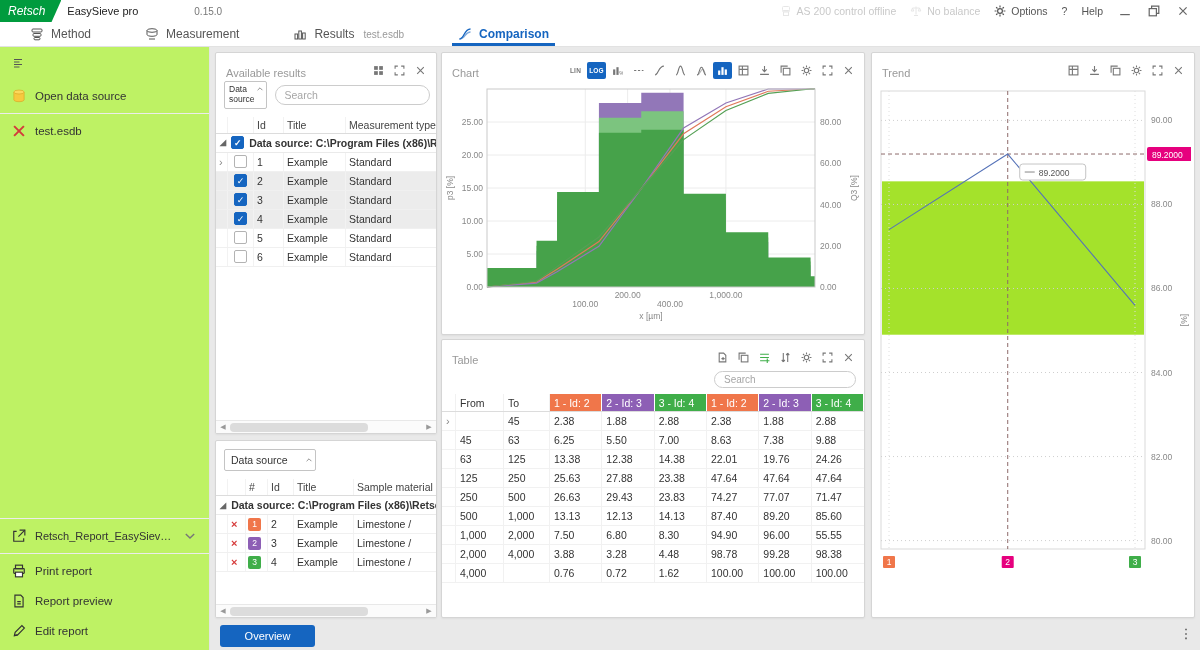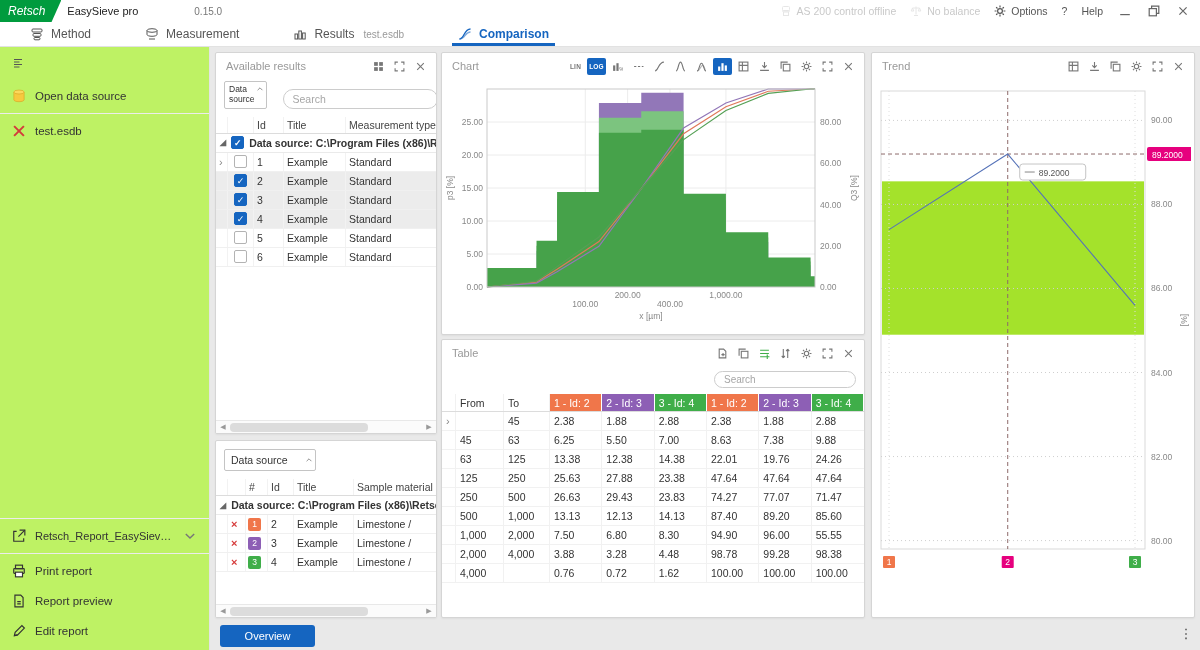--- a/index.html
+++ b/index.html
@@ -33,35 +33,35 @@
 .sb-item{display:flex;align-items:center;gap:9px;height:30px;padding:0 12px;font-size:11.5px;color:#333;cursor:pointer;white-space:nowrap}
 .sb-item [data-icon] svg{width:14px;height:14px}
 .sb-divider{height:1px;background:#ececec;margin:2px 0;flex:0 0 1px}
 .sb-bottom{margin-top:auto;padding-bottom:4px}
 .sb-file{overflow:hidden;text-overflow:ellipsis;white-space:nowrap;flex:1;font-size:11px}
 .sb-chev{margin-left:auto;color:#777}
 
 
 .workspace{position:absolute;top:47px;left:210px;width:990px;height:603px;background:#e9e9e9}
 .panel{position:absolute;background:#fff;border:1px solid #d5d5d5;border-radius:2px;display:flex;flex-direction:column;overflow:hidden;box-shadow:0 1px 2px rgba(0,0,0,.05)}
-.panel-header{height:26px;flex:0 0 26px;display:flex;align-items:center;padding:0 6px 0 10px}
+.panel-header{height:26px;flex:0 0 26px;display:flex;align-items:flex-end;padding:0 6px 0 10px}
 .panel-title{color:#999;font-size:11px;margin-right:auto}
 .toolbar{display:flex;align-items:center;gap:2px}
 .tbtn{min-width:19px;height:17px;display:flex;align-items:center;justify-content:center;border-radius:2px;color:#777;cursor:pointer;padding:0 2px}
 .tbtn svg{width:11px;height:11px}
 .tbtn.txt{font-size:6.5px;font-weight:bold;letter-spacing:.2px}
 .tbtn.active{background:#1565C0;color:#fff}
 #available-results{left:5px;top:5px;width:222px;height:382px}
 #data-source{left:5px;top:393px;width:222px;height:178px}
 #chart-panel{left:231px;top:5px;width:424px;height:283px}
 #table-panel{left:231px;top:292px;width:424px;height:279px}
 #trend-panel{left:661px;top:5px;width:324px;height:566px}
 
 
-.ar-controls{display:flex;gap:16px;padding:2px 8px 8px;align-items:flex-end}
+.ar-controls{display:flex;gap:8px;padding:2px 8px 8px;align-items:center}
 .mini-dropdown{width:52px;border:1px solid #c4c4c4;border-radius:2px;font-size:8.5px;color:#333;padding:3px 11px 3px 4px;position:relative;line-height:1.15;cursor:pointer;background:#fff}
 .mini-dropdown .ddchev{position:absolute;right:2px;top:3px;color:#777}
 .mini-dropdown .ddchev svg{width:8px;height:8px}
 .mini-dropdown.wide{width:92px;display:flex;align-items:center;font-size:10.5px;height:22px;padding:0 14px 0 6px}
 .search-box{flex:1;display:flex}
 .search-box input{flex:1;height:20px;border:1px solid #ccc;border-radius:10px;padding:0 9px;font-size:10.5px;font-family:inherit;outline:none;color:#333;min-width:0}
 input::placeholder{color:#a6a6a6}
 
 
 .grid-table{font-size:10.5px;color:#333}

